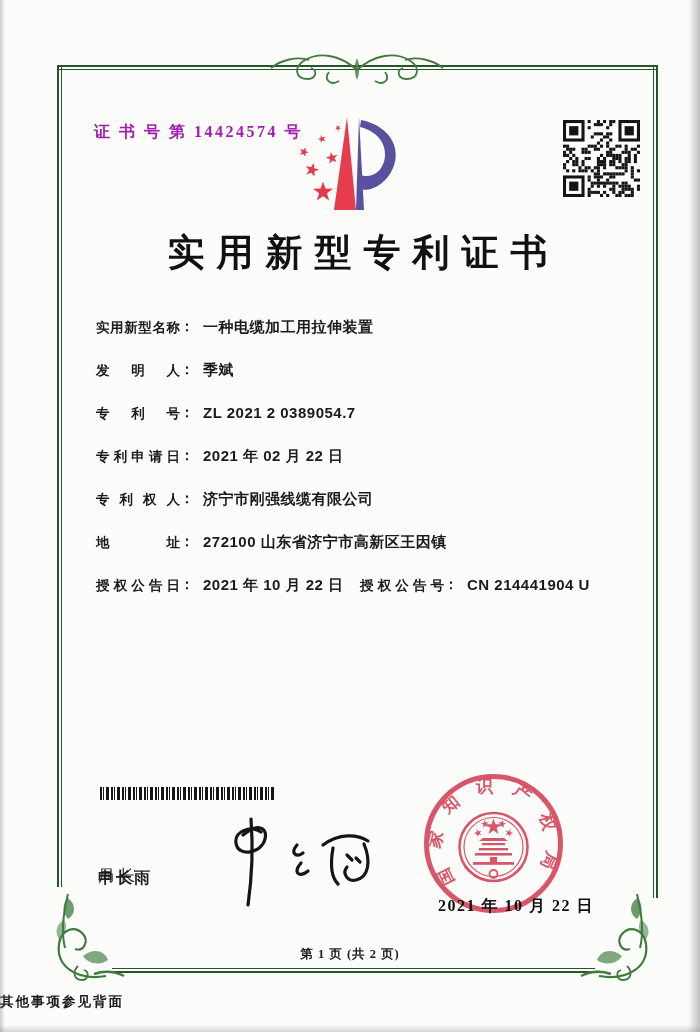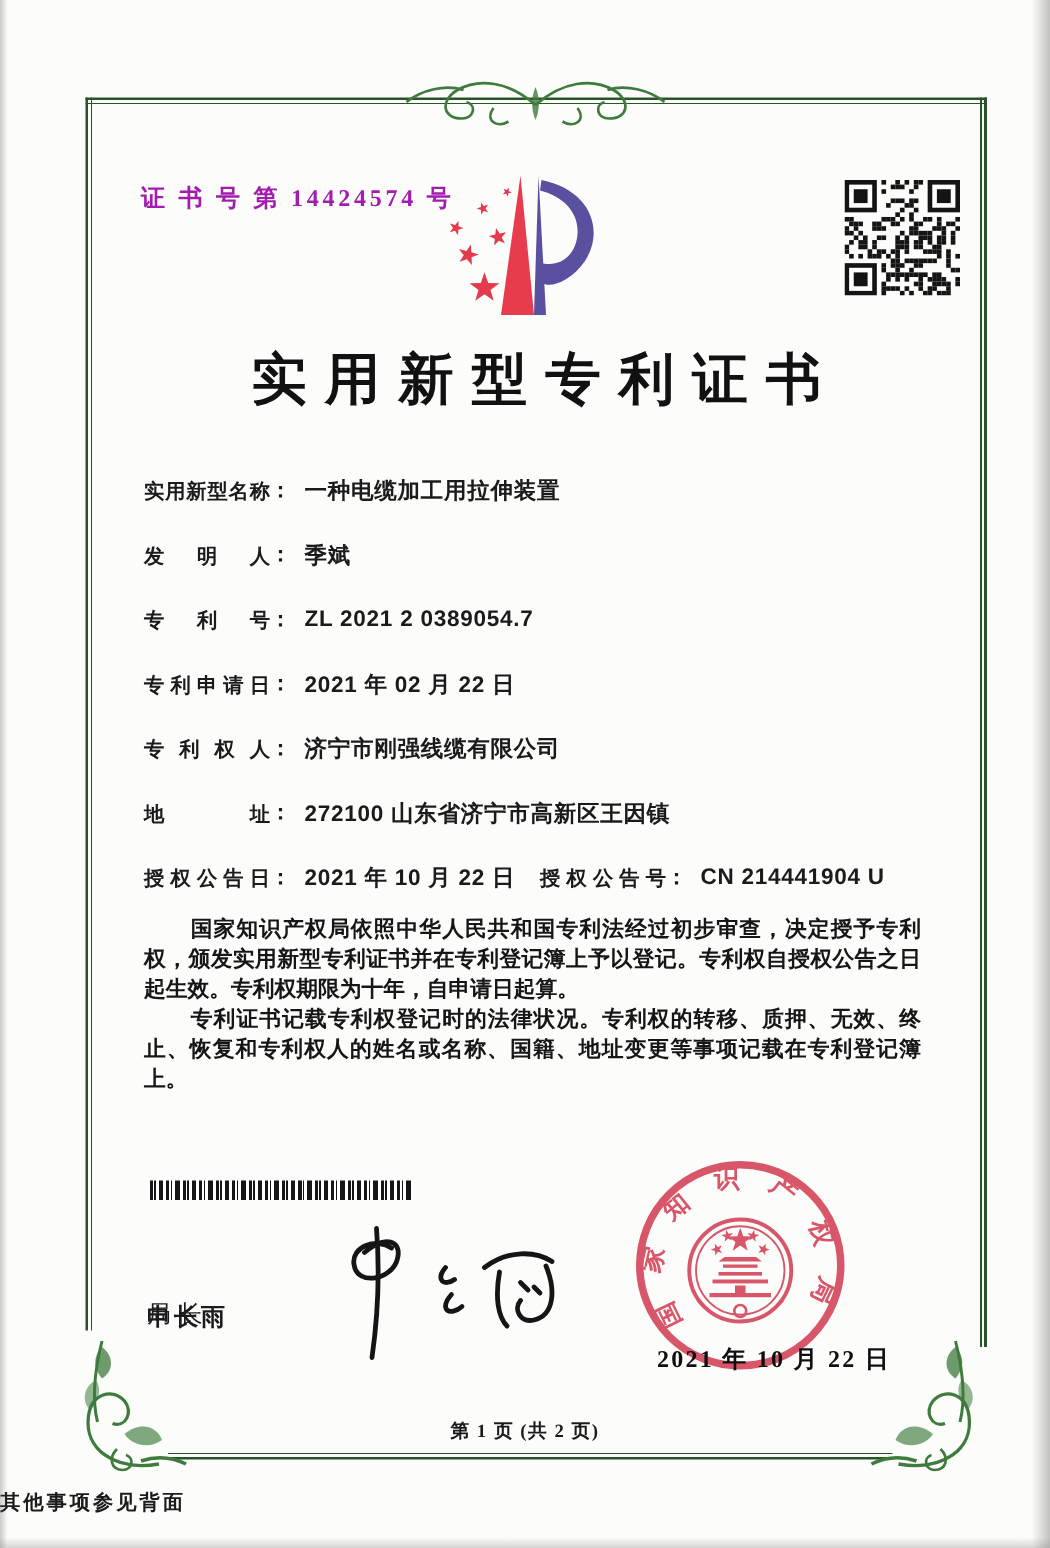--- a/index.html
+++ b/index.html
@@ -416,24 +416,20 @@
             <span>公</span>
             <span>告</span>
             <span>号</span>
           </span>
           <span class="colon">：</span>
         <span class="fval">CN 214441904 U</span>
       </span>
     </div>
   </div>
 
-  <div class="paras">
-    <p>国家知识产权局依照中华人民共和国专利法经过初步审查，决定授予专利权，颁发实用新型专利证书并在专利登记簿上予以登记。专利权自授权公告之日起生效。专利权期限为十年，自申请日起算。</p>
-    <p>专利证书记载专利权登记时的法律状况。专利权的转移、质押、无效、终止、恢复和专利权人的姓名或名称、国籍、地址变更等事项记载在专利登记簿上。</p>
-  </div>
 
   <div class="barcode"></div>
 
   <div class="signoff-title">局长</div>
   <div class="signoff-name">申长雨</div>
 
   <svg class="signature" width="175" height="95" viewBox="0 0 175 95">
     <g fill="none" stroke="#151515" stroke-width="3.2" stroke-linecap="round">
       <path d="M38,20 C52,8 63,12 60,24 C57,38 33,43 31,28 C29,16 46,10 56,17"></path>
       <path d="M46,4 C48,30 47,62 43,90"></path>

